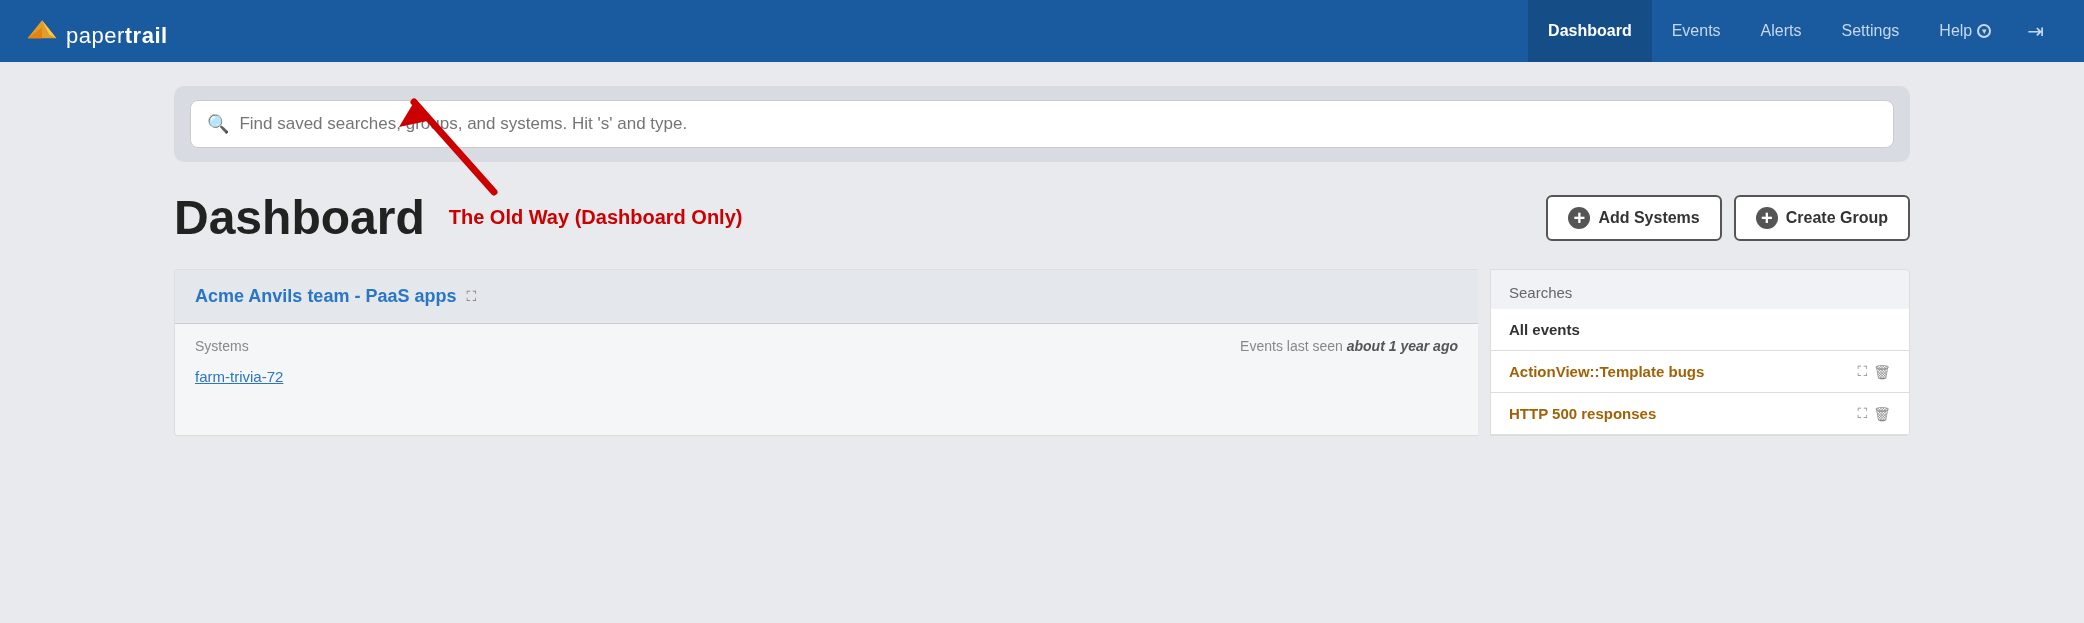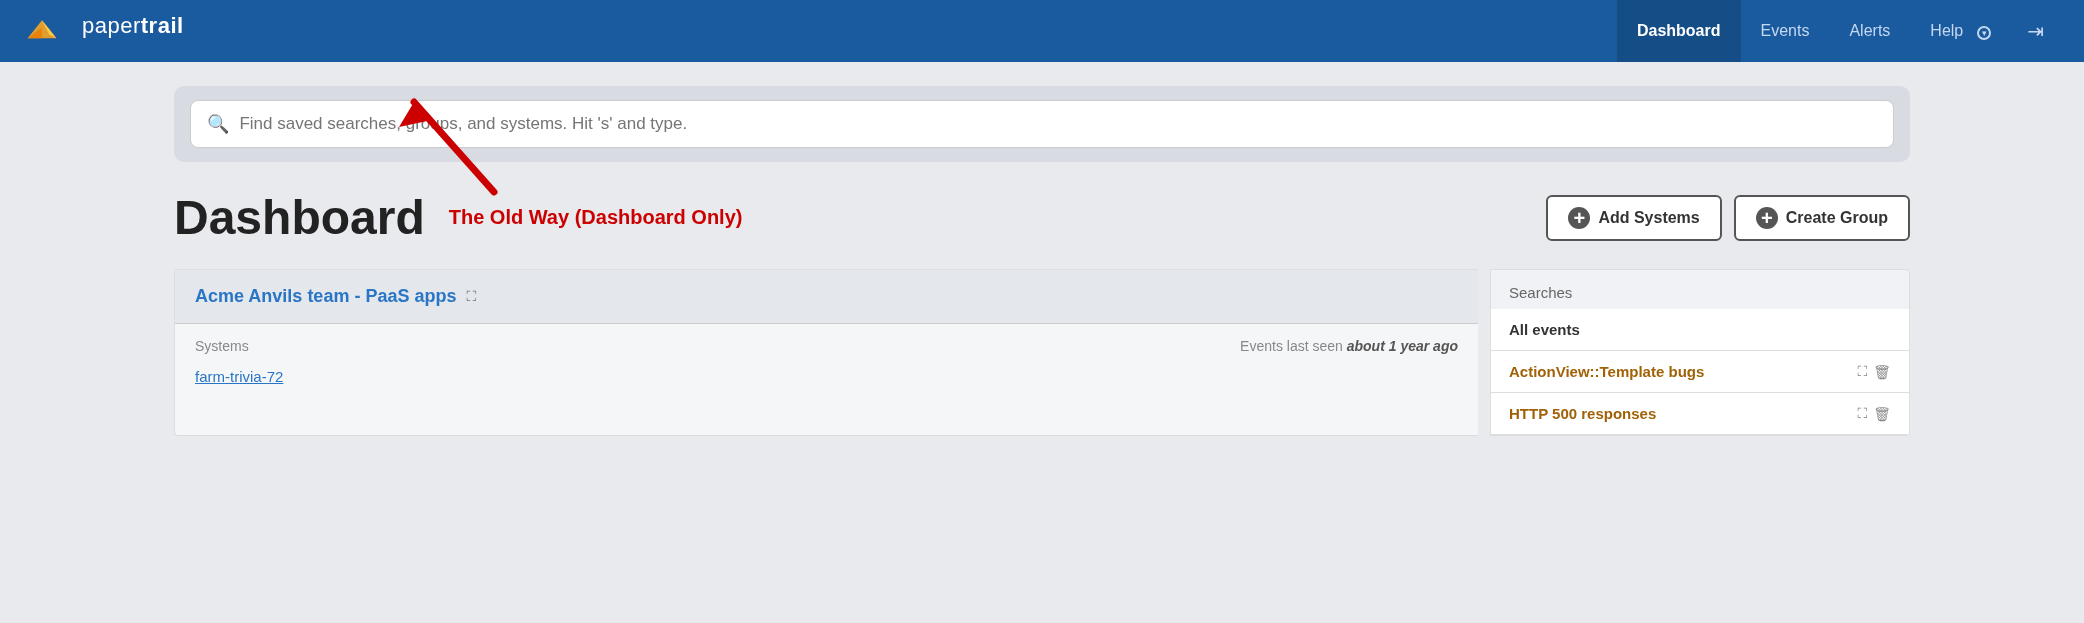--- a/index.html
+++ b/index.html
@@ -14,22 +14,22 @@
       height: 62px;
     }
     .navbar-brand {
       display: flex;
       align-items: center;
       gap: 8px;
       margin-right: auto;
     }
     .brand-logo {
       display: flex;
-      align-items: flex-start;
-      gap: 22px;
+      align-items: flex-end;
+      gap: 6px;
     }
     .brand-icon {
       width: 36px;
       height: 36px;
     }
     .brand-text {
       color: #fff;
       font-size: 22px;
       font-weight: 300;
       letter-spacing: 0.5px;
@@ -53,22 +53,22 @@
       transition: background 0.15s;
       cursor: pointer;
     }
     .nav-link.active {
       background: #154d87;
       color: #fff;
       font-weight: 600;
     }
     .nav-link-with-arrow {
       display: flex;
-      align-items: flex-end;
-      gap: 14px;
+      align-items: center;
+      gap: 5px;
     }
     .nav-link-with-arrow .arrow-icon {
       width: 14px;
       height: 14px;
       border: 2px solid #c5d8f0;
       border-radius: 50%;
       display: flex;
       align-items: center;
       justify-content: center;
       font-size: 9px;
@@ -287,20 +287,21 @@
       <span class="brand-text">
         <span>paper</span><strong>trail</strong>
       </span>
     </div>
   </div>
 
   <div class="nav-links">
     <a class="nav-link active">Dashboard</a>
     <a class="nav-link">Events</a>
     <a class="nav-link">Alerts</a>
+    <a class="nav-link">Settings</a>
     <a class="nav-link">
       <span class="nav-link-with-arrow">
         <span>Help</span>
         <span class="arrow-icon">▾</span>
       </span>
     </a>
     <span class="nav-logout">⇥</span>
   </div>
 </nav>
 

